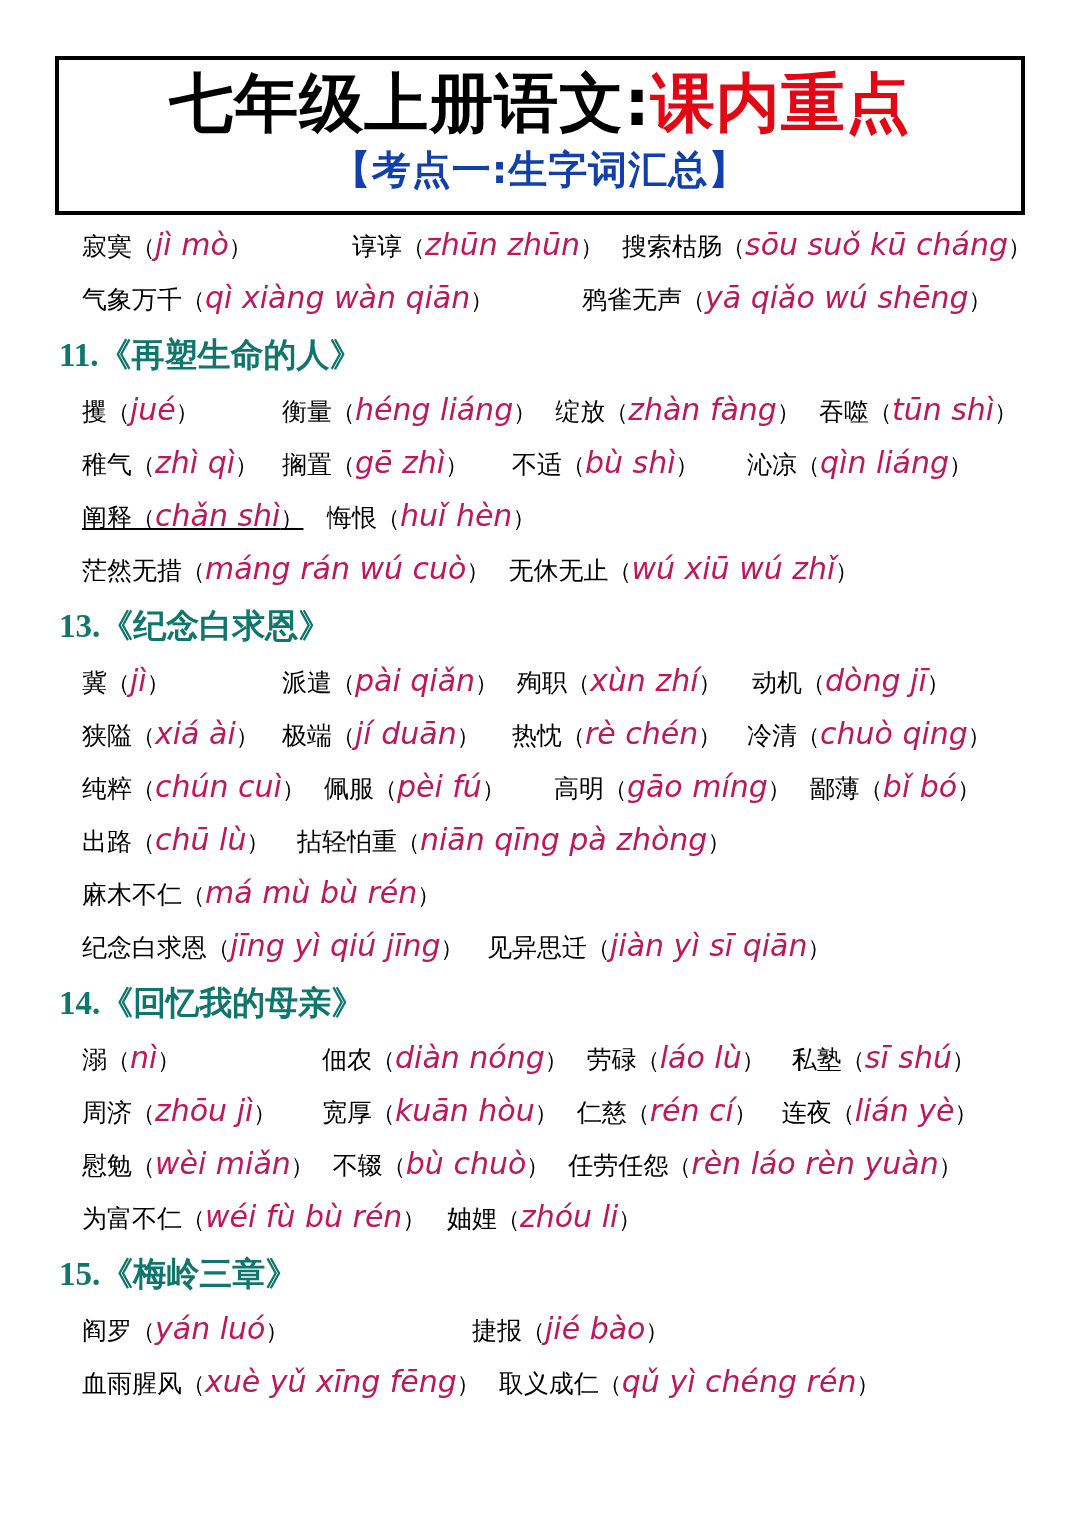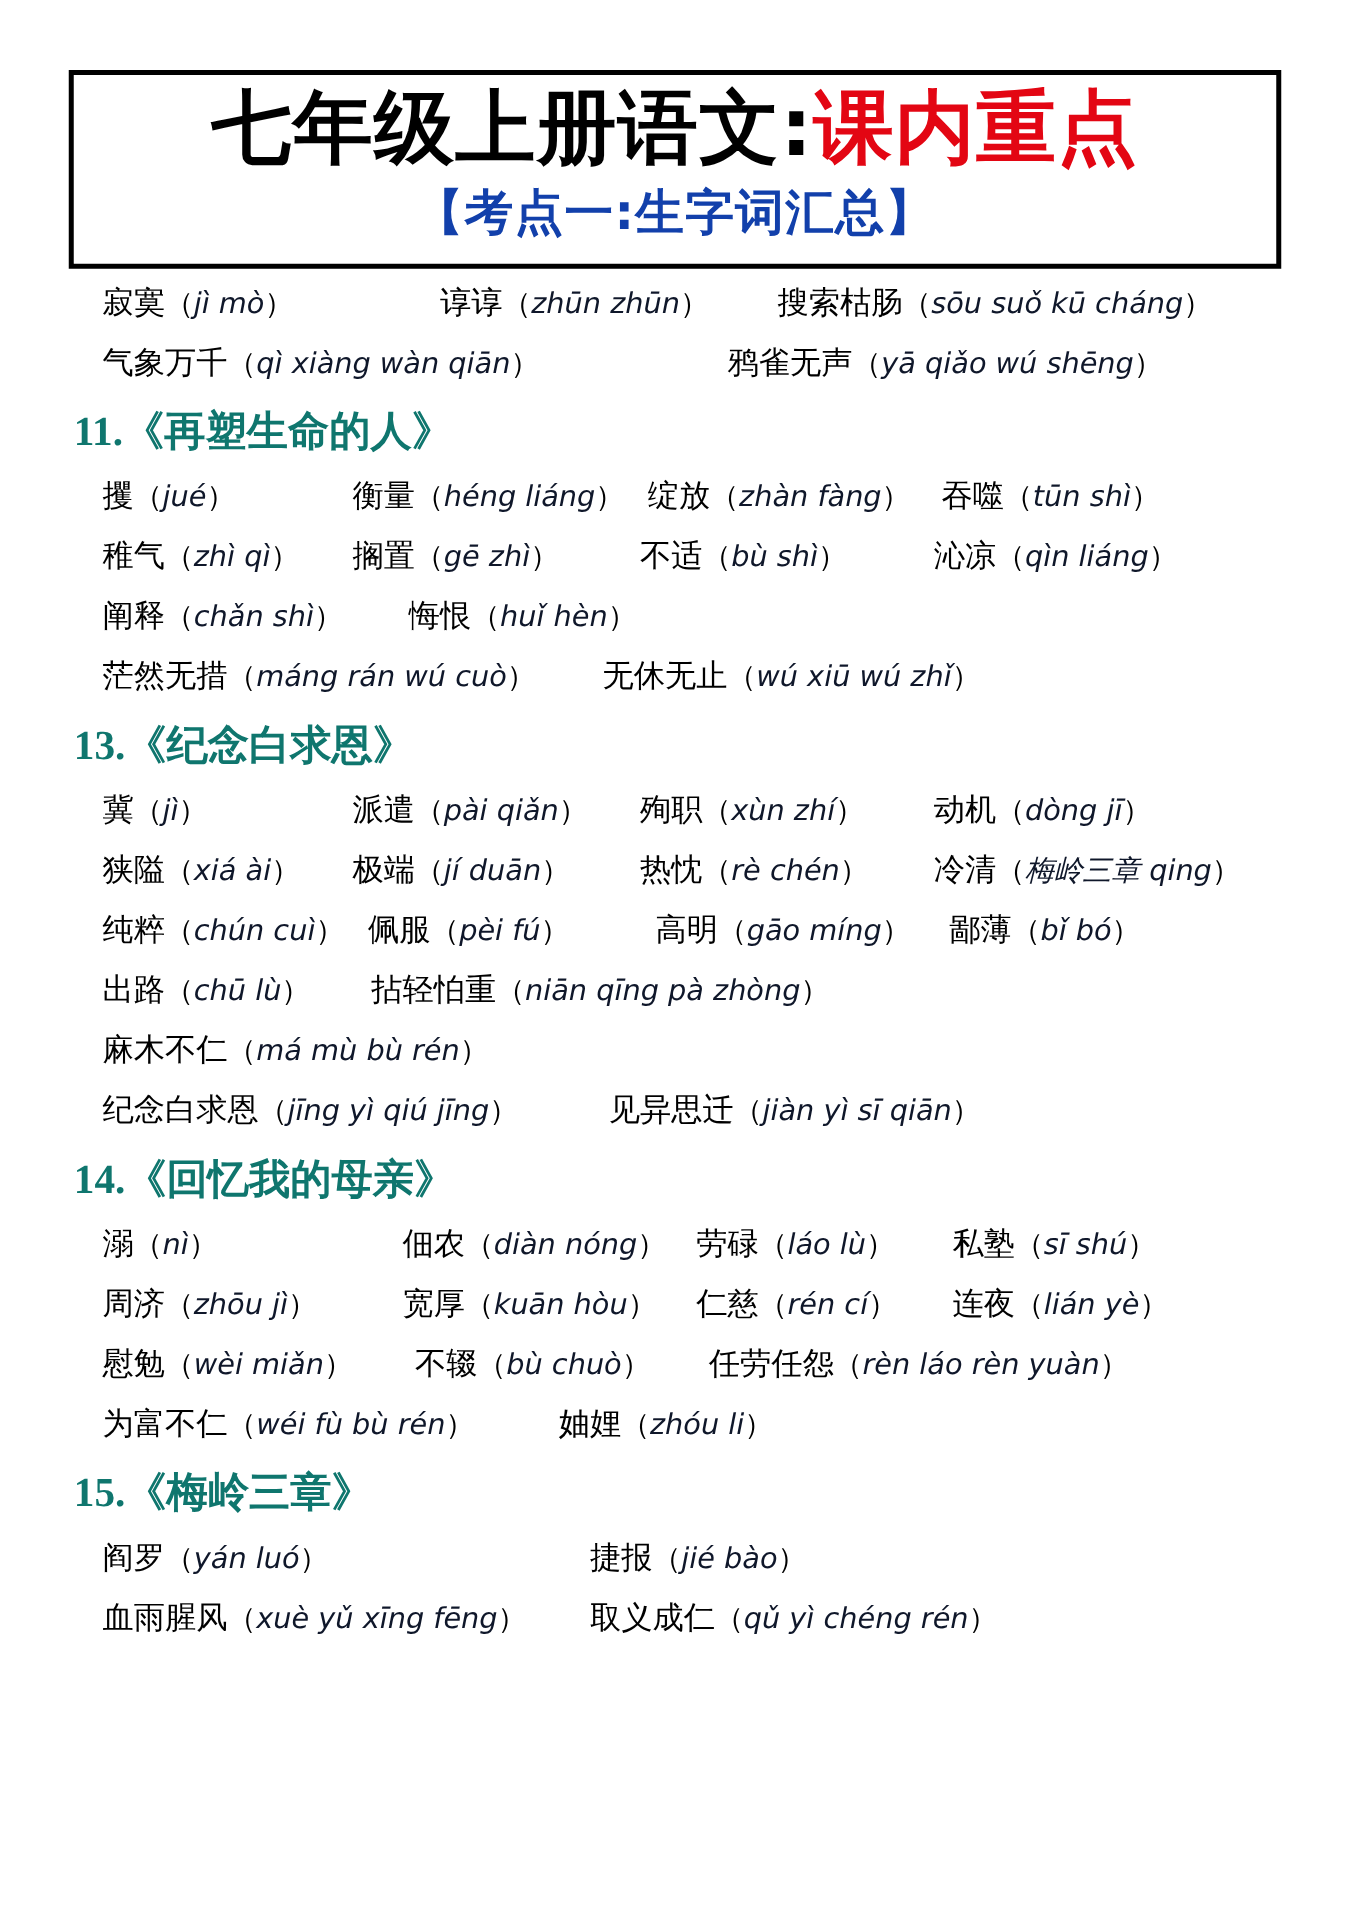--- a/index.html
+++ b/index.html
@@ -68,22 +68,22 @@
   }
   .han {
     font-family: "DejaVu Sans", "Liberation Sans", sans-serif;
     font-size: 25px;
     color: #000;
     margin-left: 19px;
   }
   .pin {
     font-family: "DejaVu Sans", "Liberation Sans", sans-serif;
     font-style: italic;
-    font-size: 23px;
-    color: #0f172a;
+    font-size: 30px;
+    color: #be185d;
   }
   .brk {
     font-family: "DejaVu Sans", "Liberation Sans", sans-serif;
     font-size: 23px;
   }
 
   .section-title {
     color: #0f766e;
     font-family: "DejaVu Sans", "Liberation Sans", sans-serif;
     font-weight: bold;
@@ -125,39 +125,39 @@
         <span class="cell" style="min-width: 235px;"><span class="han">绽放</span><span class="brk">（</span><span class="pin">zhàn fàng</span><span class="brk">）</span></span>
         <span class="cell"><span class="han">吞噬</span><span class="brk">（</span><span class="pin">tūn shì</span><span class="brk">）</span></span>
       </div>
       <div class="row">
         <span class="cell" style="min-width: 200px;"><span class="han">稚气</span><span class="brk">（</span><span class="pin">zhì qì</span><span class="brk">）</span></span>
         <span class="cell" style="min-width: 230px;"><span class="han">搁置</span><span class="brk">（</span><span class="pin">gē zhì</span><span class="brk">）</span></span>
         <span class="cell" style="min-width: 235px;"><span class="han">不适</span><span class="brk">（</span><span class="pin">bù shì</span><span class="brk">）</span></span>
         <span class="cell"><span class="han">沁凉</span><span class="brk">（</span><span class="pin">qìn liáng</span><span class="brk">）</span></span>
       </div>
       <div class="row">
-        <span class="cell" style="min-width: 245px;"><span class="han">阐释</span><span class="brk">（</span><span class="pin">chǎn shì</span><span class="brk">）</span></span>
+        <span class="cell" style="min-width: 245px; text-decoration: underline;"><span class="han">阐释</span><span class="brk">（</span><span class="pin">chǎn shì</span><span class="brk">）</span></span>
         <span class="cell"><span class="han">悔恨</span><span class="brk">（</span><span class="pin">huǐ hèn</span><span class="brk">）</span></span>
       </div>
       <div class="row">
         <span class="cell" style="min-width: 400px;"><span class="han">茫然无措</span><span class="brk">（</span><span class="pin">máng rán wú cuò</span><span class="brk">）</span></span>
         <span class="cell"><span class="han">无休无止</span><span class="brk">（</span><span class="pin">wú xiū wú zhǐ</span><span class="brk">）</span></span>
       </div>
       <div class="section-title"><span class="num">13.</span><span>《纪念白求恩》</span></div>
       <div class="row">
         <span class="cell" style="min-width: 200px;"><span class="han">冀</span><span class="brk">（</span><span class="pin">jì</span><span class="brk">）</span></span>
         <span class="cell" style="min-width: 230px;"><span class="han">派遣</span><span class="brk">（</span><span class="pin">pài qiǎn</span><span class="brk">）</span></span>
         <span class="cell" style="min-width: 235px;"><span class="han">殉职</span><span class="brk">（</span><span class="pin">xùn zhí</span><span class="brk">）</span></span>
         <span class="cell"><span class="han">动机</span><span class="brk">（</span><span class="pin">dòng jī</span><span class="brk">）</span></span>
       </div>
       <div class="row">
         <span class="cell" style="min-width: 200px;"><span class="han">狭隘</span><span class="brk">（</span><span class="pin">xiá ài</span><span class="brk">）</span></span>
         <span class="cell" style="min-width: 230px;"><span class="han">极端</span><span class="brk">（</span><span class="pin">jí duān</span><span class="brk">）</span></span>
         <span class="cell" style="min-width: 235px;"><span class="han">热忱</span><span class="brk">（</span><span class="pin">rè chén</span><span class="brk">）</span></span>
-        <span class="cell"><span class="han">冷清</span><span class="brk">（</span><span class="pin">梅岭三章 qing</span><span class="brk">）</span></span>
+        <span class="cell"><span class="han">冷清</span><span class="brk">（</span><span class="pin">chuò qing</span><span class="brk">）</span></span>
       </div>
       <div class="row">
         <span class="cell" style="min-width: 200px;"><span class="han">纯粹</span><span class="brk">（</span><span class="pin">chún cuì</span><span class="brk">）</span></span>
         <span class="cell" style="min-width: 230px;"><span class="han">佩服</span><span class="brk">（</span><span class="pin">pèi fú</span><span class="brk">）</span></span>
         <span class="cell" style="min-width: 235px;"><span class="han">高明</span><span class="brk">（</span><span class="pin">gāo míng</span><span class="brk">）</span></span>
         <span class="cell"><span class="han">鄙薄</span><span class="brk">（</span><span class="pin">bǐ bó</span><span class="brk">）</span></span>
       </div>
       <div class="row">
         <span class="cell" style="min-width: 215px;"><span class="han">出路</span><span class="brk">（</span><span class="pin">chū lù</span><span class="brk">）</span></span>
         <span class="cell"><span class="han">拈轻怕重</span><span class="brk">（</span><span class="pin">niān qīng pà zhòng</span><span class="brk">）</span></span>

